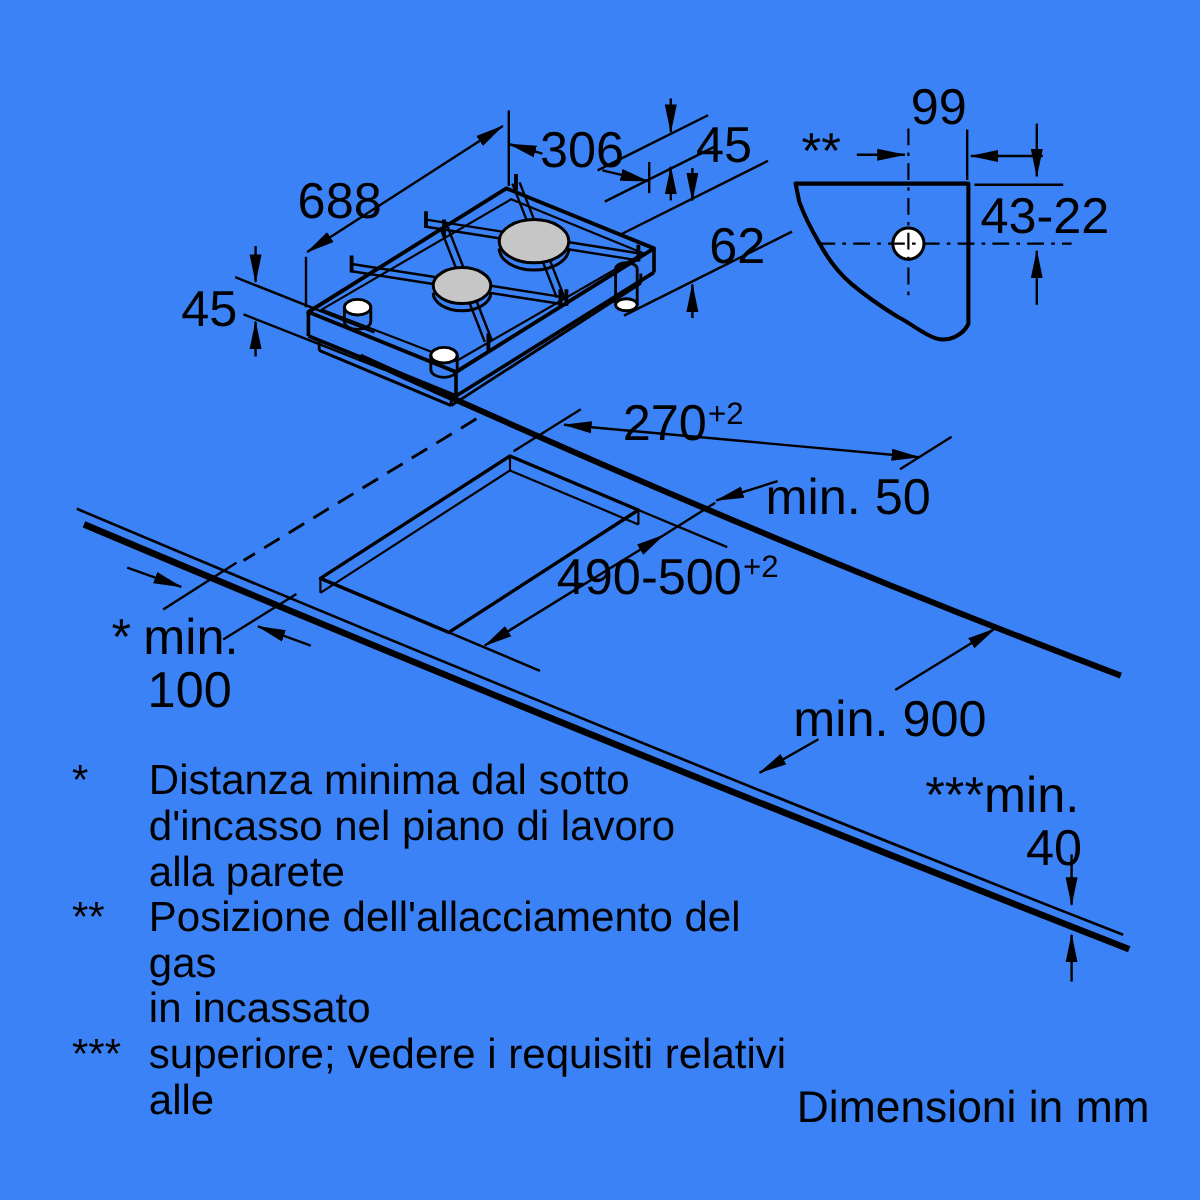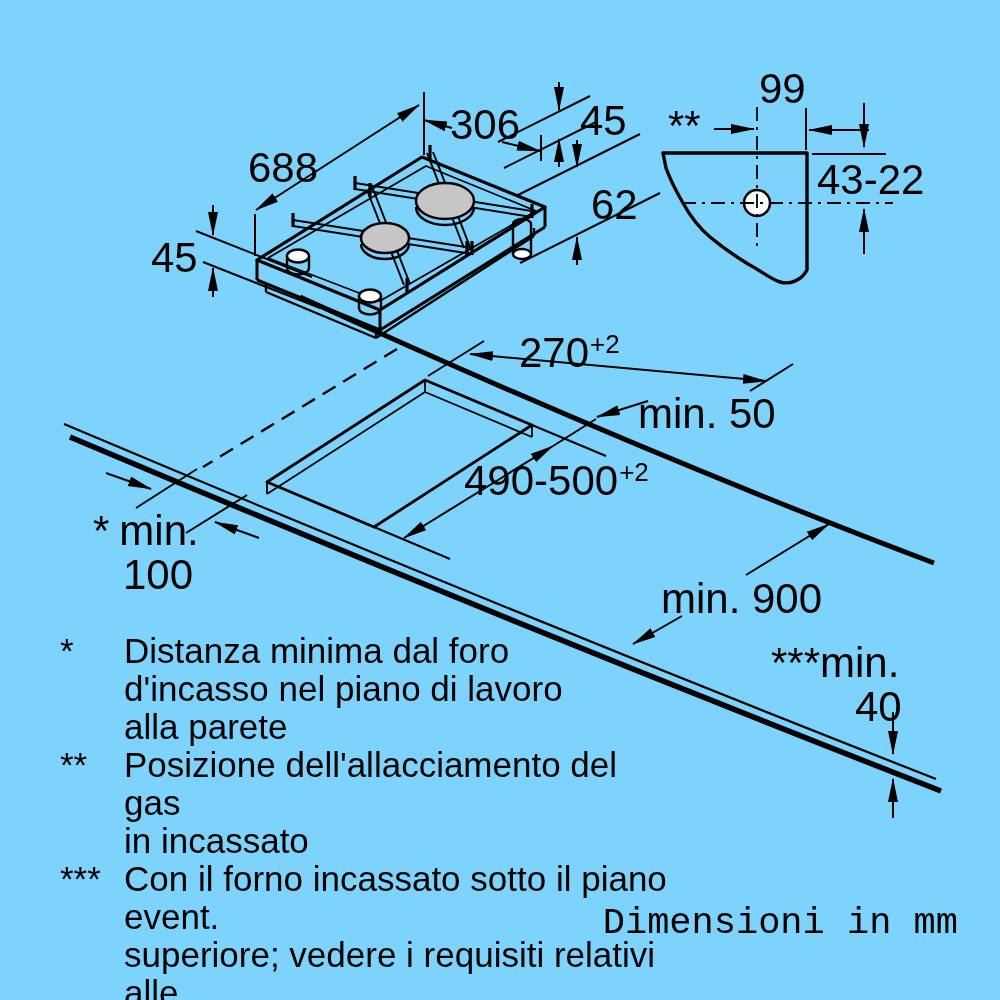--- a/index.html
+++ b/index.html
@@ -1,31 +1,31 @@
 <!DOCTYPE html>
 <html><head>
 <meta charset="utf-8">
 <style>
   html,body{margin:0;padding:0;background:#fff;}
   .stage{
-    position:relative;width:1000px;height:1000px;background:#7dd3fc;
+    position:relative;width:1000px;height:1000px;background:#3b82f6;
     font-family:"Liberation Sans", sans-serif;color:#000;overflow:hidden;
   }
   .stage svg{position:absolute;left:0;top:0;}
   .lbl{
     position:absolute;font-size:42px;line-height:1.04;white-space:nowrap;color:#000;
   }
   .sup{font-size:26px;position:relative;top:-14px;margin-left:1px;}
   .gap{margin-left:10px;}
   .pad1{padding-left:30px;}
   .pad2{padding-left:84px;}
   .footnotes{position:absolute;left:60px;top:632px;font-size:35px;line-height:38px;width:620px;}
   .fn-row{position:relative;padding-left:64px;}
   .fn-marker{position:absolute;left:0;top:0;}
-  .dim-note{position:absolute;left:560px;top:902px;width:398px;text-align:right;font-size:37px;font-family:Liberation Mono, monospace;}
+  .dim-note{position:absolute;left:560px;top:902px;width:398px;text-align:right;font-size:37px;}
 </style>
 </head>
 <body>
 
 <div class="stage">
 
   <svg width="1000" height="1000" viewBox="0 0 1000 1000">
     <defs>
       <marker id="ah" viewBox="0 0 24 12" refX="23" refY="6" markerWidth="24" markerHeight="12" markerUnits="userSpaceOnUse" orient="auto-start-reverse">
         <path d="M24,6 L0,1 L0,11 Z" fill="#000"></path>
@@ -181,36 +181,35 @@
 
   <div class="lbl" style="left:771px;top:641px">
     <div>***min.</div>
     <div class="pad2">40</div>
   </div>
 
   <div class="footnotes">
     <div class="fn-row">
       <div class="fn-marker">*</div>
       <div>
-        <div>Distanza minima dal foro</div>
+        <div>Distanza minima dal sotto</div>
         <div>d'incasso nel piano di lavoro</div>
         <div>alla parete</div>
       </div>
     </div>
     <div class="fn-row">
       <div class="fn-marker">**</div>
       <div>
         <div>Posizione dell'allacciamento del gas</div>
         <div>in incassato</div>
       </div>
     </div>
     <div class="fn-row">
       <div class="fn-marker">***</div>
       <div>
-        <div>Con il forno incassato sotto il piano event.</div>
         <div>superiore; vedere i requisiti relativi alle</div>
 
       </div>
     </div>
   </div>
 
   <div class="dim-note">Dimensioni in mm</div>
 
 </div>
 

